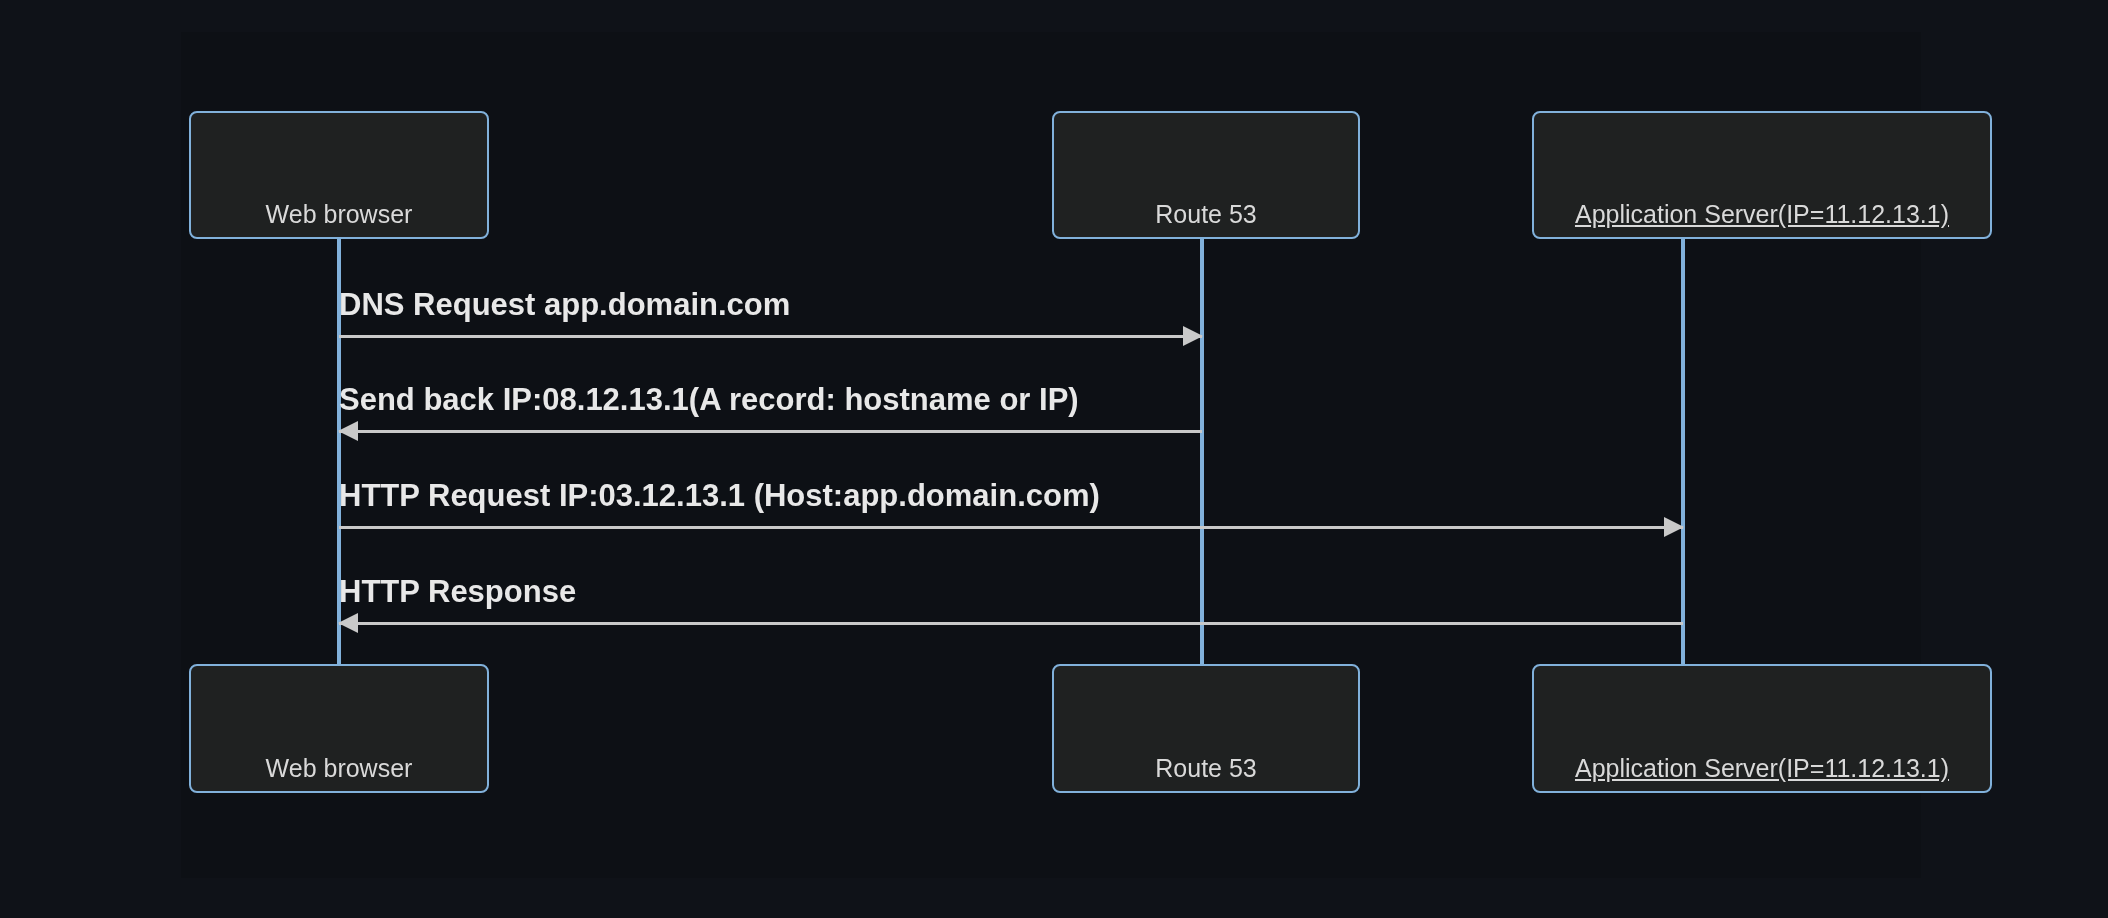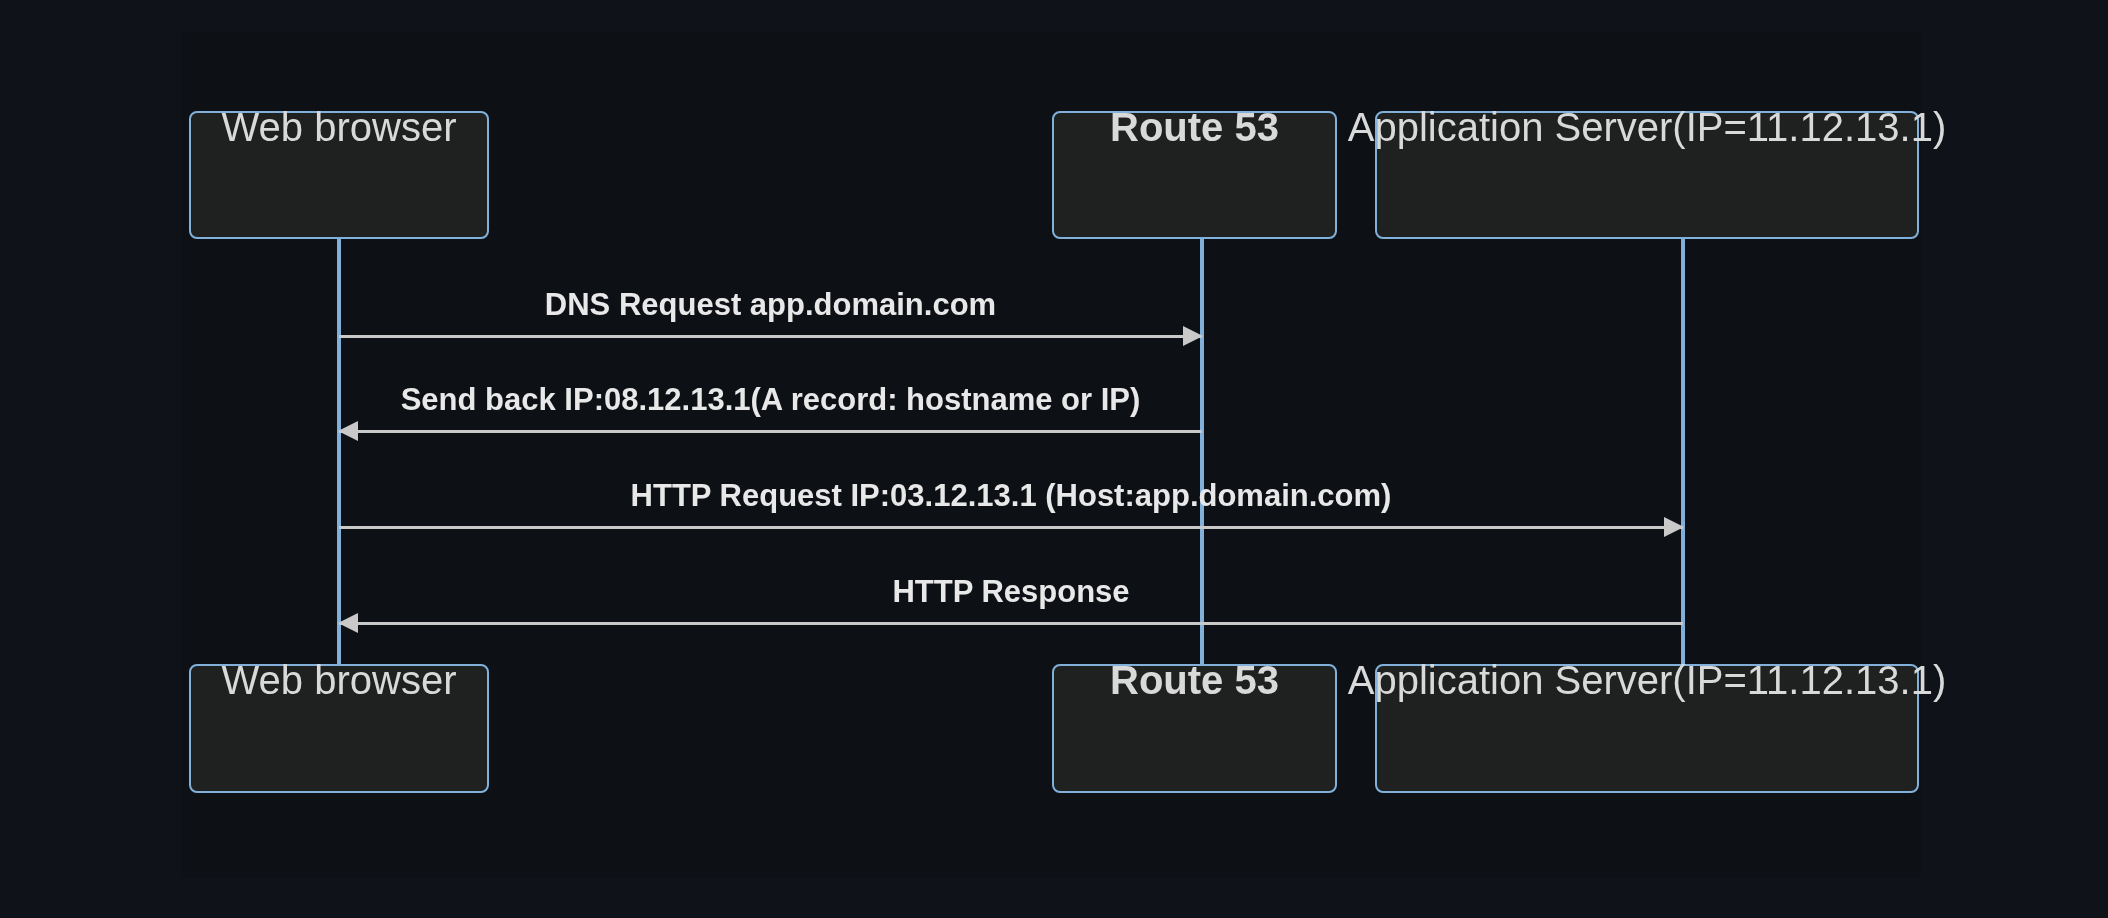--- a/index.html
+++ b/index.html
@@ -25,51 +25,51 @@
     background: #0d1015;
   }
   .actor {
     position: absolute;
     box-sizing: border-box;
     height: 128px;
     background: #1f2121;
     border: 2px solid #81b1db;
     border-radius: 8px;
     display: flex;
-    align-items: flex-start;
+    align-items: flex-end;
     justify-content: center;
     color: #d9d9d9;
-    font-size: 40px;
+    font-size: 25px;
     white-space: nowrap;
   }
   .actor span { transform: translateY(-8px); }
   .actor.top { top: 111px; }
   .actor.bottom { top: 664px; height: 129px; }
   .actor.wb  { left: 189px;  width: 300px; }
-  .actor.r53 { left: 1052px; width: 285px; font-weight: bold; }
-  .actor.as  { left: 1375px; width: 544px; }
+  .actor.r53 { left: 1052px; width: 308px; }
+  .actor.as  { left: 1532px; width: 460px; text-decoration: underline; }
 
   .lifeline {
     position: absolute;
     top: 239px;
     width: 4px;
     height: 425px;
     background: #81b1db;
   }
   #life-wb  { left: 337px; }
   #life-r53 { left: 1200px; }
   #life-as  { left: 1681px; }
 
   .msg { position: absolute; height: 0; z-index: 2; }
   .msg .label {
     position: absolute;
     bottom: 14px;
     left: 0;
     right: 0;
-    text-align: center;
+    text-align: left;
     font-size: 31px;
     font-weight: bold;
     color: #e8e8e8;
     white-space: nowrap;
     line-height: 1.2;
   }
   .msg .line {
     position: absolute;
     top: -2px;
     left: 0;

